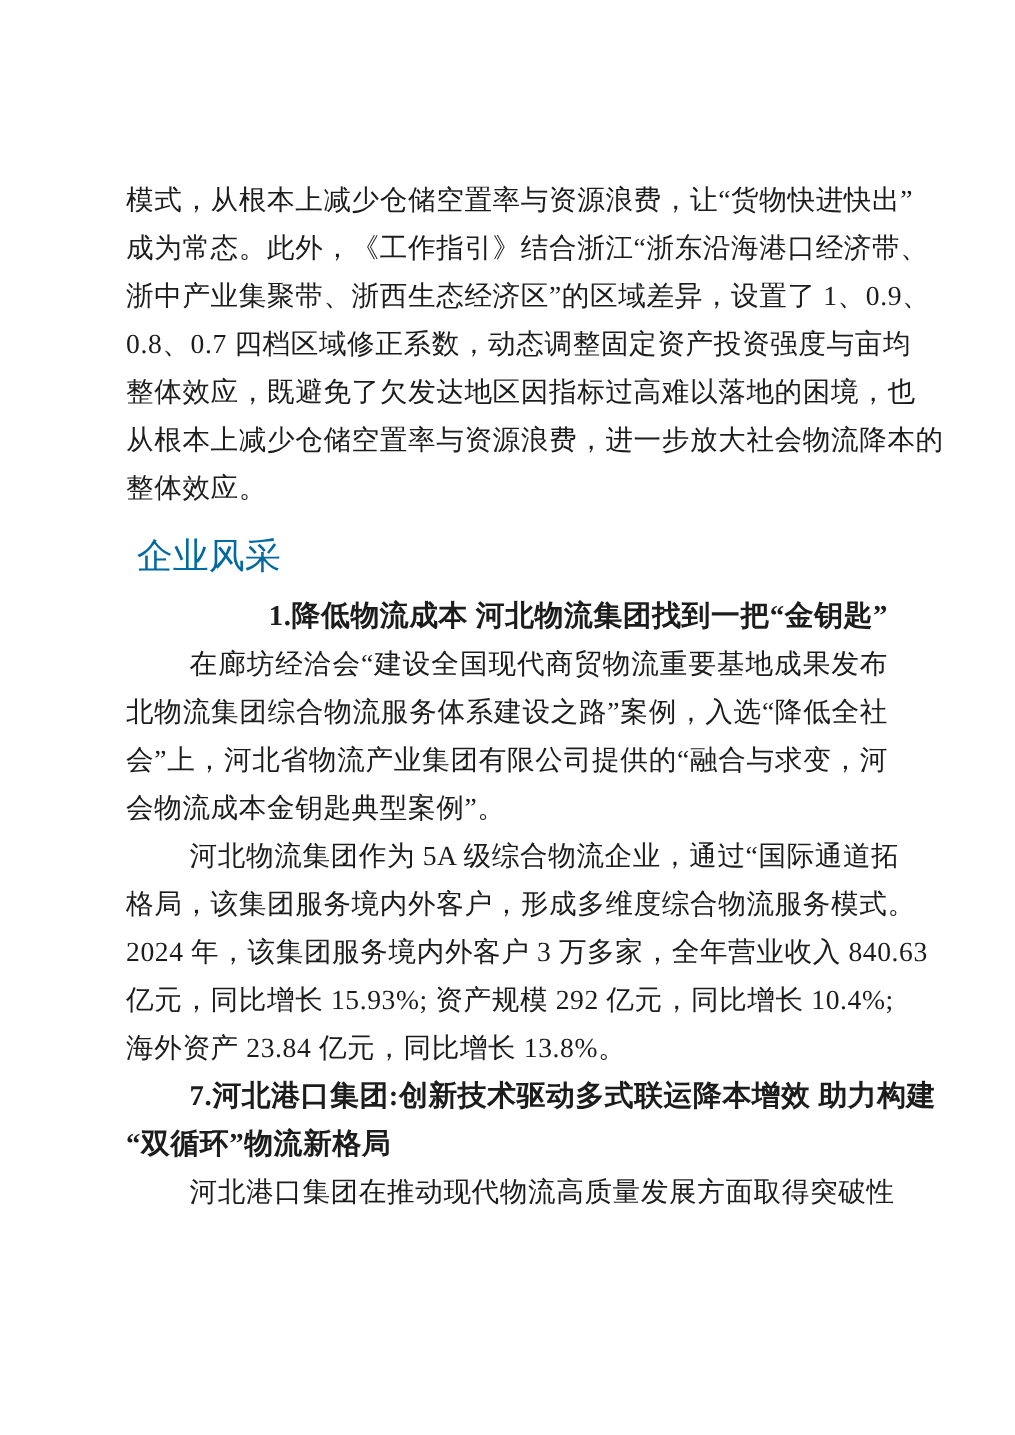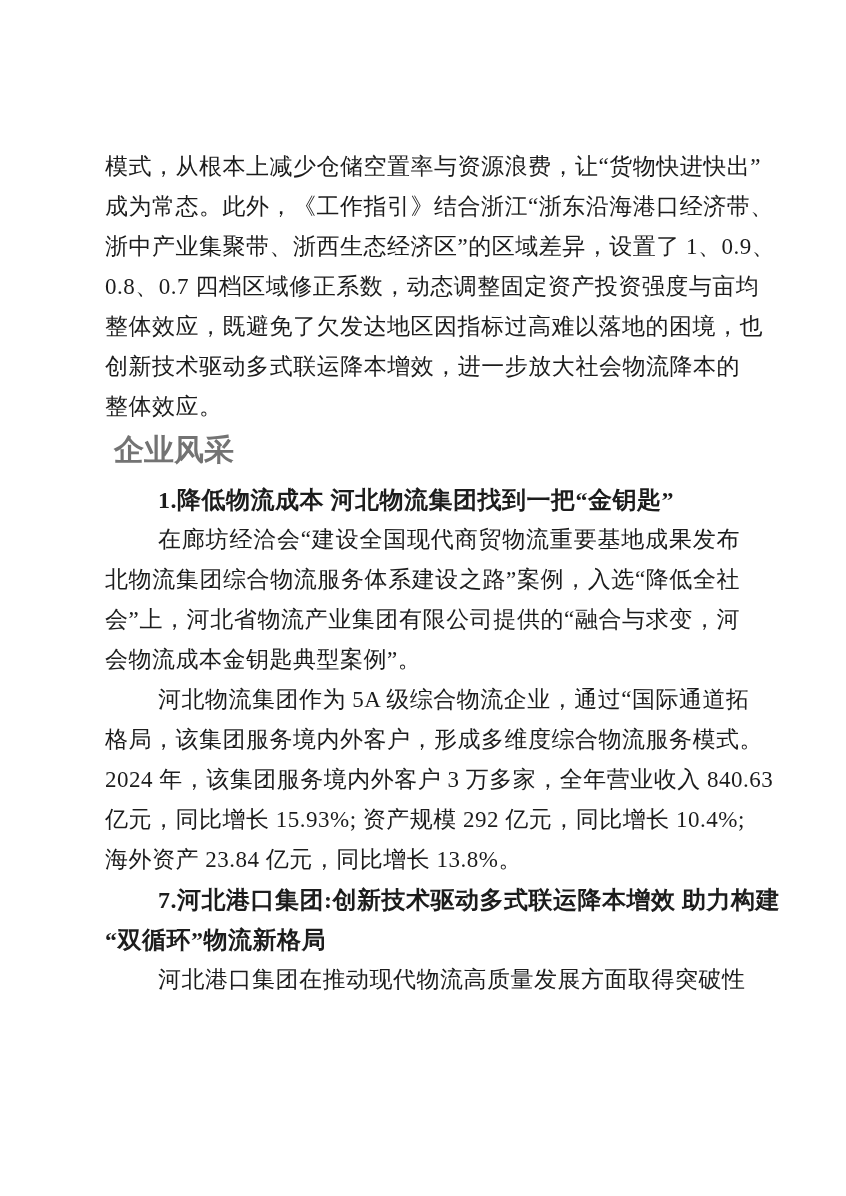--- a/index.html
+++ b/index.html
@@ -28,33 +28,34 @@
     font-size: 23px;
     white-space: nowrap;
     letter-spacing: 0.5px;
   }
   .fill {
     text-align: justify;
     text-align-last: justify;
   }
   .ind {
     padding-left: 53px;
+    text-align: right;
   }
   .kai {
     font-weight: bold;
     font-size: 24px;
   }
   .sec {
-    margin: 0 0 7px 9px;
+    margin: 14px 0 7px 9px;
     height: 46px;
     line-height: 46px;
     font-size: 30px;
-    font-weight: bold;
+    font-weight: normal;
     font-family: "Liberation Sans", sans-serif;
-    color: #737373;
+    color: #0369a1;
   }
   .pagenum {
     position: absolute;
     left: 130px;
     top: 1077px;
     height: 24px;
     line-height: 24px;
     font-size: 20px;
     letter-spacing: 3px;
     color: #0369a1;
@@ -65,21 +66,21 @@
 <body>
 
 <div class="page">
   <div class="textblock">
 
     <div class="ln fill">模式，从根本上减少仓储空置率与资源浪费，让“货物快进快出”</div>
     <div class="ln fill">成为常态。此外，《工作指引》结合浙江“浙东沿海港口经济带、</div>
     <div class="ln fill">浙中产业集聚带、浙西生态经济区”的区域差异，设置了 1、0.9、</div>
     <div class="ln fill">0.8、0.7 四档区域修正系数，动态调整固定资产投资强度与亩均</div>
     <div class="ln fill">整体效应，既避免了欠发达地区因指标过高难以落地的困境，也</div>
-    <div class="ln fill">创新技术驱动多式联运降本增效，进一步放大社会物流降本的</div>
+    <div class="ln fill">从根本上减少仓储空置率与资源浪费，进一步放大社会物流降本的</div>
     <div class="ln">整体效应。</div>
 
     <h2 class="sec">企业风采</h2>
 
     <div class="ln kai ind">1.降低物流成本 河北物流集团找到一把“金钥匙”</div>
 
     <div class="ln fill ind">在廊坊经洽会“建设全国现代商贸物流重要基地成果发布</div>
     <div class="ln fill">北物流集团综合物流服务体系建设之路”案例，入选“降低全社</div>
     <div class="ln fill">会”上，河北省物流产业集团有限公司提供的“融合与求变，河</div>
     <div class="ln">会物流成本金钥匙典型案例”。</div>

